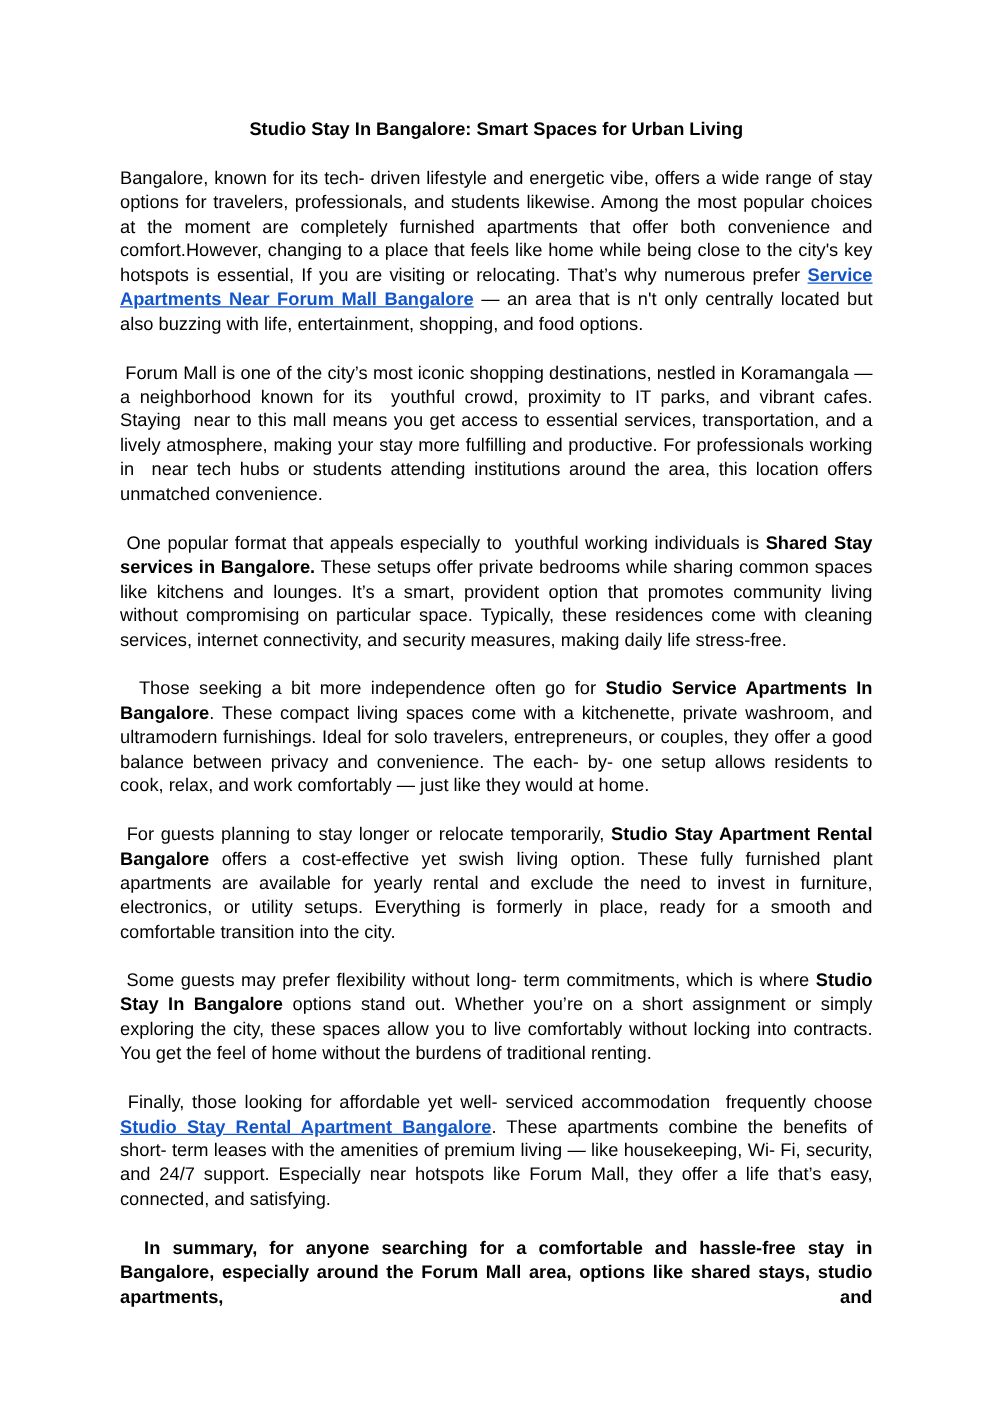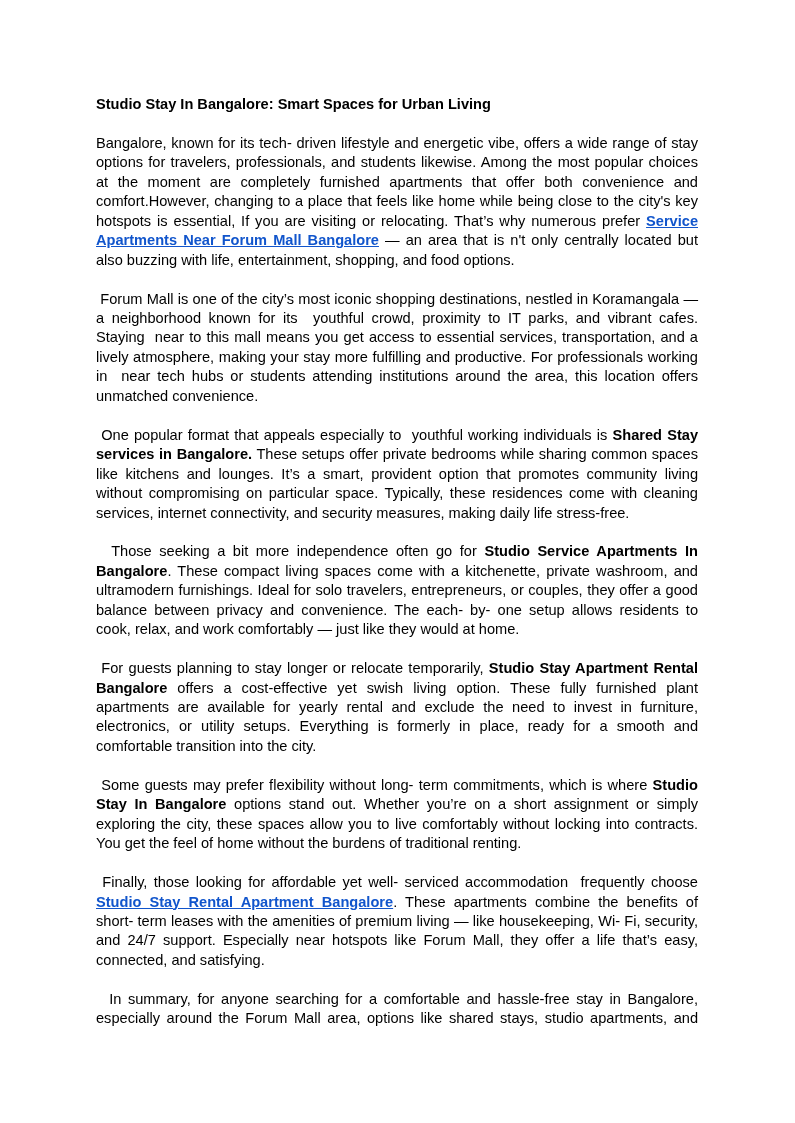--- a/index.html
+++ b/index.html
@@ -11,20 +11,21 @@
     width: 602px;
     font-family: "Liberation Sans", sans-serif;
     font-size: 14.6px;
     line-height: 19.45px;
     color: #000000;
   }
   .title {
     font-weight: bold;
     margin: 0 0 19.5px 0;
     font-size: 14.6px;
+    text-align: center;
   }
   .para {
     margin: 0 0 19.45px 0;
     text-align: justify;
     text-align-last: left;
   }
   .para b { font-weight: bold; }
   a.doc-link {
     color: #1155cc;
     font-weight: bold;
@@ -44,14 +45,14 @@
   <p class="para"><span style="white-space: pre-wrap;"> One popular format that appeals especially to  youthful working individuals is </span><b>Shared Stay services in Bangalore.</b><span> These setups offer private bedrooms while sharing common spaces like kitchens and lounges. It’s a smart,  provident option that promotes community living without compromising on  particular space. Typically, these residences come with cleaning services, internet connectivity, and security measures, making  daily life stress-free.</span></p>
 
   <p class="para"><span style="white-space: pre-wrap;">  Those seeking a bit more independence often go for </span><b>Studio Service Apartments In Bangalore</b><span>. These compact living spaces come with a kitchenette, private washroom, and ultramodern furnishings. Ideal for solo travelers, entrepreneurs, or couples, they offer a good balance between privacy and convenience. The  each-  by- one setup allows residents to cook, relax, and work comfortably — just like they would at home.</span></p>
 
   <p class="para"><span style="white-space: pre-wrap;"> For guests planning to stay longer or relocate temporarily, </span><b>Studio Stay Apartment Rental Bangalore</b><span> offers a cost-effective yet  swish living option. These fully furnished plant apartments are available for yearly rental and  exclude the need to invest in furniture, electronics, or utility setups. Everything is  formerly in place, ready for a smooth and comfortable transition into the city.</span></p>
 
   <p class="para"><span style="white-space: pre-wrap;"> Some guests may prefer flexibility without long- term commitments, which is where </span><b>Studio Stay In Bangalore</b><span> options stand out. Whether you’re on a short assignment or simply exploring the city, these spaces allow you to live comfortably without locking into contracts. You get the feel of home without the burdens of traditional renting.</span></p>
 
   <p class="para"><span style="white-space: pre-wrap;"> Finally, those looking for affordable yet well- serviced accommodation  frequently choose </span><a class="doc-link" href="#">Studio Stay Rental Apartment Bangalore</a><span>. These apartments combine the benefits of short- term leases with the amenities of premium living — like housekeeping, Wi- Fi, security, and 24/7 support. Especially near hotspots like Forum Mall, they offer a  life that’s easy, connected, and satisfying.</span></p>
 
-  <p class="para" style="text-align-last: justify;"><span style="white-space: pre-wrap;">  In summary, for anyone searching for a comfortable and hassle-free stay in Bangalore, especially around the Forum Mall area, options like shared stays, studio apartments, and</span></p>
+  <p class="para" style="text-align-last: justify;"><span style="white-space: pre-wrap; font-weight: bold;">  In summary, for anyone searching for a comfortable and hassle-free stay in Bangalore, especially around the Forum Mall area, options like shared stays, studio apartments, and</span></p>
 </div>
 
 </body></html>

